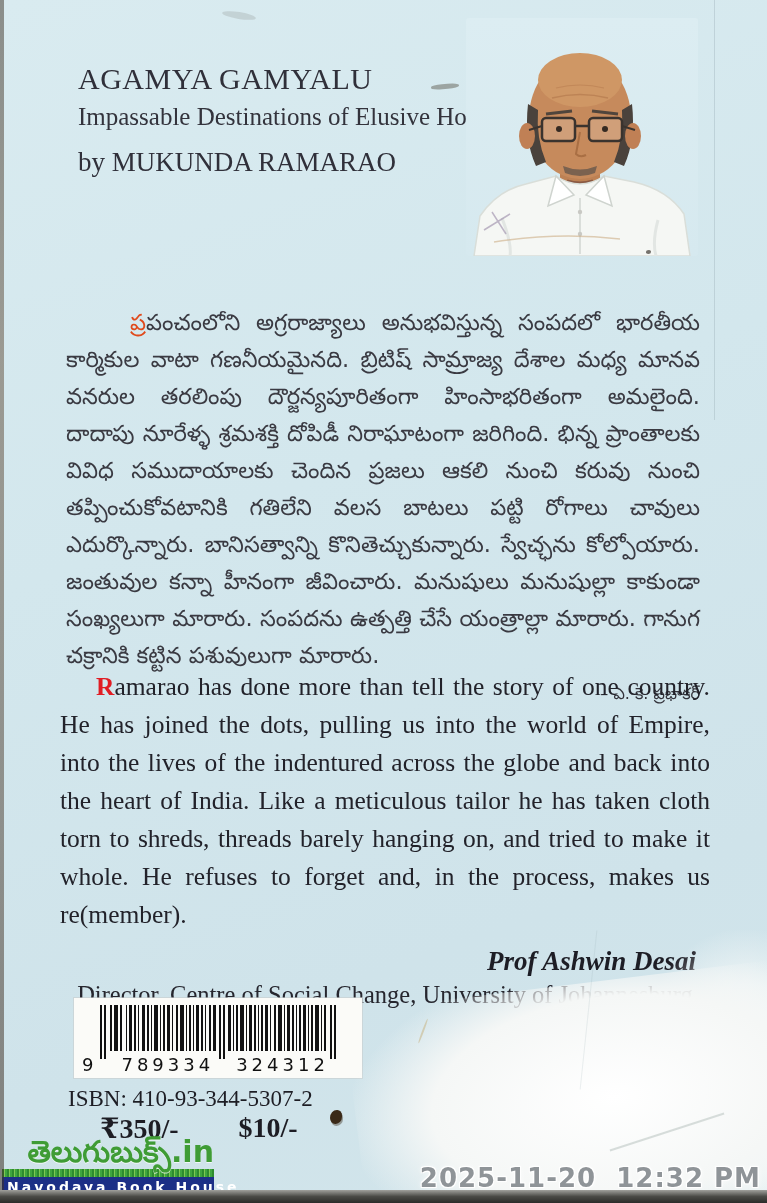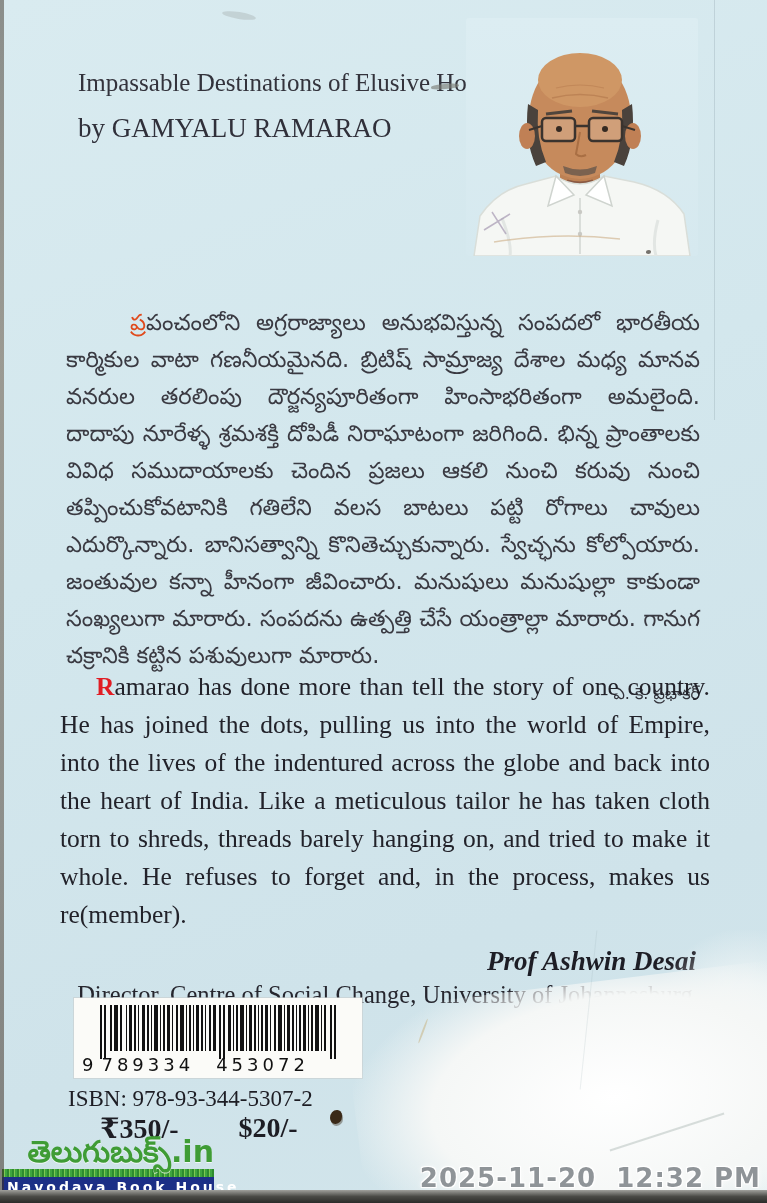--- a/index.html
+++ b/index.html
@@ -57,21 +57,21 @@
   .reviewer{margin-top:12px;text-align:right;padding-right:14px;font-weight:bold;font-style:italic;font-size:27px;color:#1d1d25;}
   .reviewer-title{margin-top:4px;text-align:center;font-size:24.5px;color:#26262e;}
 
   
   .barcode-box{position:absolute;left:74px;top:998px;width:288px;height:80px;background:#fbfbf8;
     box-shadow:0 0 0 1px rgba(200,205,205,.6);}
   .barcode-bars{position:absolute;left:26px;top:7px;}
   .barcode-digits{position:absolute;left:0;bottom:3px;width:100%;display:flex;
     font-family:"DejaVu Sans","DejaVu Sans Mono",sans-serif;font-size:18px;color:#111;}
   .bd-prefix{margin-left:8px;}
-  .bd-g1{margin-left:8px;letter-spacing:4px;}
+  .bd-g1{margin-left:28px;letter-spacing:4px;}
   .bd-g2{margin-left:22px;letter-spacing:4px;}
   .isbn{position:absolute;left:68px;top:1086px;font-size:23px;color:#1d1d24;}
   .prices{position:absolute;left:100px;top:1112px;display:flex;gap:60px;
     font-size:28px;font-weight:bold;color:#1d1d24;font-family:"Liberation Serif","DejaVu Serif",serif;}
 
   
   .logo{position:absolute;left:2px;top:1136px;width:212px;}
   .logo-site{font-family:"DejaVu Sans",sans-serif;font-weight:bold;font-size:30px;line-height:32px;
     color:#3f9c35;text-shadow:0 1px 0 rgba(255,255,255,.7);text-align:right;}
   .logo-grass{height:8px;margin-top:1px;
@@ -87,22 +87,23 @@
   .timestamp{position:absolute;right:6px;top:1163px;font-family:"DejaVu Sans",sans-serif;
     font-weight:bold;font-size:26px;letter-spacing:1px;color:#8f9498;white-space:pre;
     text-shadow:-1px -1px 0 #fff, 1px -1px 0 #fff, -1px 1px 0 #fff, 1px 1px 0 #fff, 0 0 6px rgba(255,255,255,.9);}
 </style>
 </head>
 <body>
 
 <div class="stage">
 
   <div class="title-block">
+    <div class="title">AGAMYA GAMYALU</div>
     <div class="subtitle">Impassable Destinations of Elusive Horizons</div>
-    <div class="byline">by GAMYALU RAMARAO</div>
+    <div class="byline">by MUKUNDA RAMARAO</div>
   </div>
 
   <div class="photo">
     <svg width="232" height="238" viewBox="0 0 232 238">
 
       <rect x="94" y="140" width="40" height="50" fill="#bd8154"></rect>
 
       <ellipse cx="114" cy="100" rx="51" ry="61" fill="#c68a5c"></ellipse>
       <ellipse cx="114" cy="62" rx="42" ry="27" fill="#cf9765"></ellipse>
 
@@ -212,29 +213,29 @@
       <rect x="211" y="0" width="2" height="46"></rect>
         <rect x="215" y="0" width="4" height="46"></rect>
       <rect x="221" y="0" width="1" height="46"></rect>
         <rect x="224" y="0" width="2" height="46"></rect>
       <rect x="230" y="0" width="2" height="54"></rect>
         <rect x="234" y="0" width="2" height="54"></rect>
     </svg>
     <div class="barcode-digits">
       <span class="bd-prefix">9</span>
       <span class="bd-g1">789334</span>
-      <span class="bd-g2">453072</span>
+      <span class="bd-g2">324312</span>
     </div>
   </div>
 
-  <div class="isbn">ISBN: 978-93-344-5307-2</div>
+  <div class="isbn">ISBN: 410-93-344-5307-2</div>
 
   <div class="prices">
     <span>₹350/-</span>
-    <span>$20/-</span>
+    <span>$10/-</span>
   </div>
 
   <div class="cloth2"></div>
   <div class="cloth"></div>
   <div class="crease c1"></div>
 
   <div class="logo">
     <div class="logo-site">తెలుగుబుక్స్.in</div>
     <div class="logo-grass"></div>
     <div class="logo-navy">Navodaya Book House</div>

